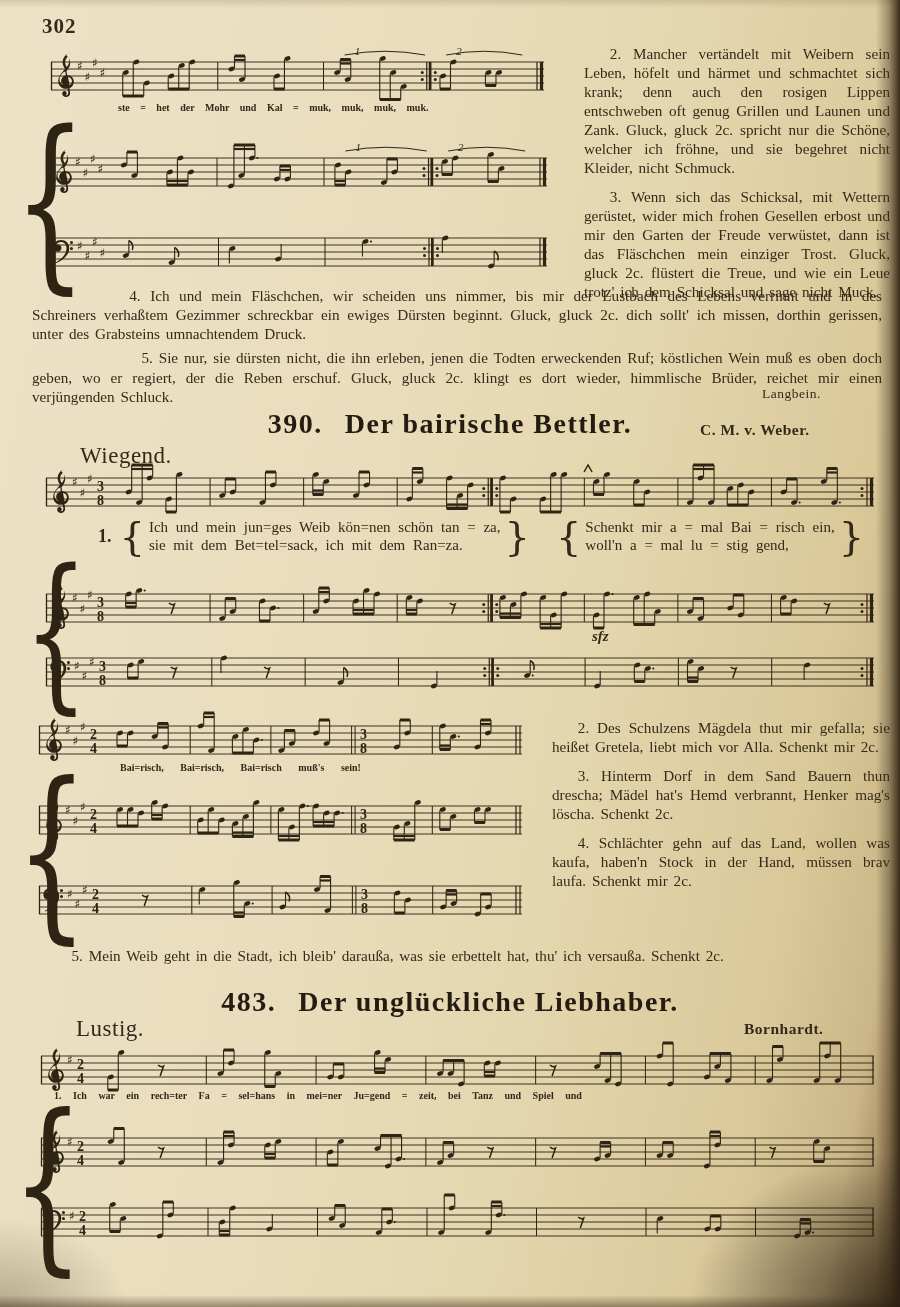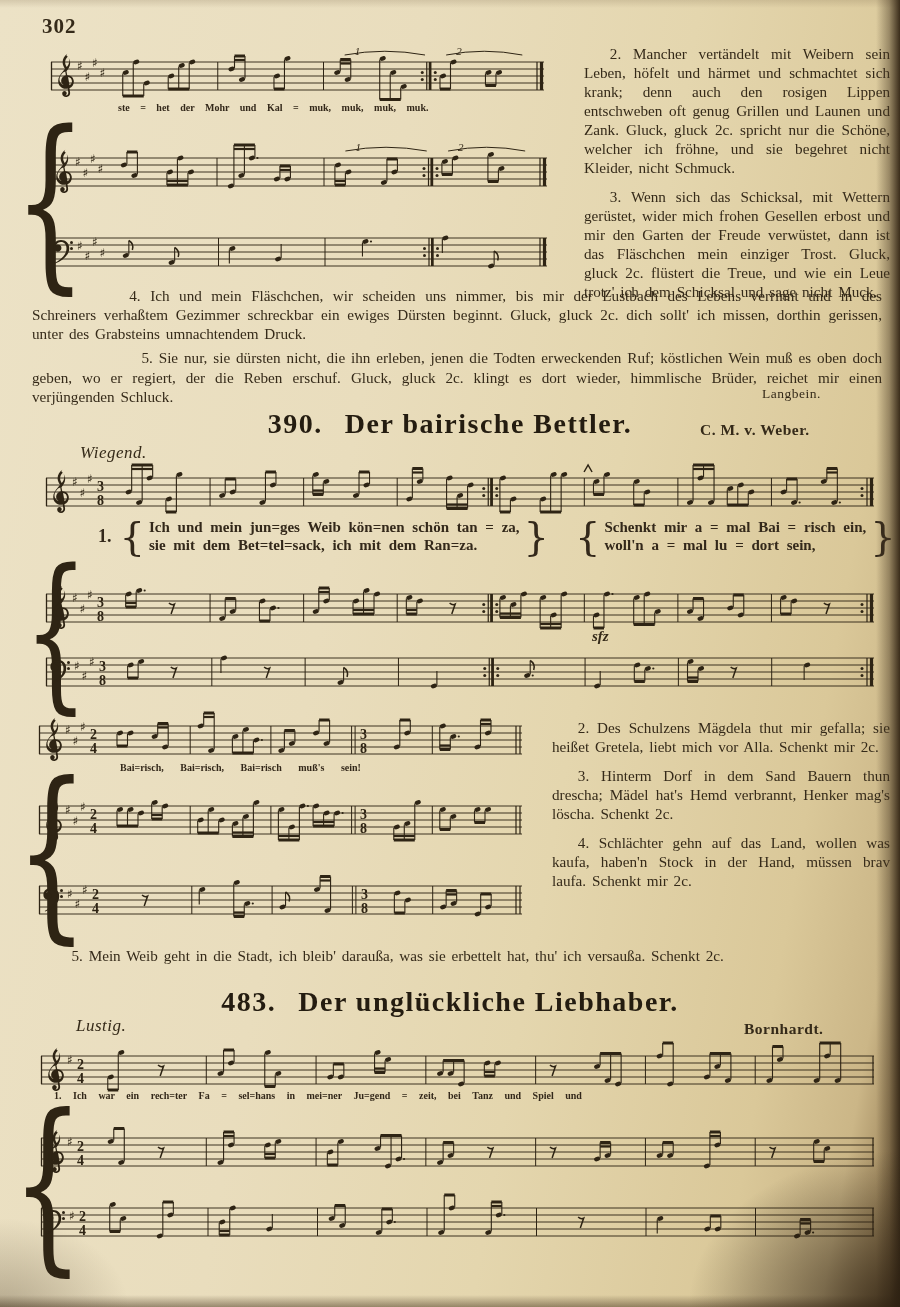--- a/index.html
+++ b/index.html
@@ -13,28 +13,28 @@
   .st{position:absolute;overflow:visible;}
   .lyr{position:absolute;font-weight:bold;font-size:10px;white-space:nowrap;word-spacing:6px;color:#33281a;}
   .col{position:absolute;}
   .col p{font-size:15.2px;line-height:1.25;text-align:justify;text-indent:1.7em;margin:0 0 10px;word-spacing:2px;}
   .full{position:absolute;}
   .full p{font-size:15.2px;line-height:1.26;text-align:justify;margin:0 0 5px;word-spacing:2px;}
   .ind4{text-indent:6.4em;} .ind5{text-indent:7.2em;}
   .attr{position:absolute;font-weight:normal;font-size:13.5px;letter-spacing:.5px;}
   .songtitle{position:absolute;left:0;width:100%;text-align:center;font-weight:bold;font-size:28px;letter-spacing:1.5px;color:#241c10;}
   .songtitle .no{margin-right:22px;}
-  .tempo{position:absolute;font-style:italic;font-size:17px;letter-spacing:.5px;}
+  .tempo{position:absolute;font-size:23px;letter-spacing:.5px;}
   .composer{position:absolute;font-weight:bold;font-size:15.5px;letter-spacing:.5px;}
   .brace{position:absolute;font-family:"DejaVu Serif",serif;line-height:.75;color:#2e2414;
          transform:scaleX(.6);transform-origin:left top;}
   .lyrblock{position:absolute;display:flex;align-items:center;color:#33281a;}
   .lyrblock .vnum{font-weight:bold;font-size:18px;margin-right:8px;}
   .lyrblock .cbr{font-size:40px;line-height:.9;font-family:"DejaVu Serif",serif;}
-  .pair{display:flex;flex-direction:column;font-weight:bold;font-size:15px;line-height:1.22;white-space:nowrap;word-spacing:4px;margin:0 4px;}
+  .pair{display:flex;flex-direction:column;font-weight:normal;font-size:15px;line-height:1.22;white-space:nowrap;word-spacing:4px;margin:0 4px;}
   .dyn{position:absolute;font-style:italic;font-weight:bold;font-size:15px;}
   .edge-right{position:absolute;right:0;top:0;bottom:0;width:24px;
     background:linear-gradient(to right,rgba(0,0,0,0),rgba(73,57,35,.45) 55%,#3a2c1a 100%);}
   .edge-bottom{position:absolute;left:0;right:0;bottom:0;height:12px;
     background:linear-gradient(to bottom,rgba(0,0,0,0),rgba(70,52,30,.5));}
   .corner-br{position:absolute;right:0;bottom:0;width:230px;height:170px;
     background:radial-gradient(ellipse at 100% 100%,rgba(42,30,16,.8),rgba(42,30,16,0) 65%);}
   .corner-bl{position:absolute;left:0;bottom:0;width:130px;height:90px;
     background:radial-gradient(ellipse at 0% 100%,rgba(60,45,25,.3),rgba(60,45,25,0) 70%);}
   .edge-top{position:absolute;left:0;right:0;top:0;height:8px;
@@ -401,21 +401,21 @@
     <span class="cbr">{</span>
     <span class="pair">
       <span>Ich und mein jun=ges Weib kön=nen schön tan = za,</span>
       <span>sie mit dem Bet=tel=sack, ich mit dem Ran=za.</span>
     </span>
     <span class="cbr">}</span>
     <span style="width:26px"></span>
     <span class="cbr">{</span>
     <span class="pair">
       <span>Schenkt mir a = mal Bai = risch ein,</span>
-      <span>woll'n  a  =  mal  lu = dort  sein,</span>
+      <span>woll'n  a  =  mal  lu = stig  gend,</span>
     </span>
     <span class="cbr">}</span>
   </div>
 
   <span class="brace" style="left:24px;top:568px;font-size:168px">{</span>
   <svg class="st" style="left:45px;top:578px" width="830" height="58">
       <line x1="1" y1="16" x2="829" y2="16" stroke="#2e2414" stroke-width="1" opacity="0.92"></line>
       <line x1="1" y1="23" x2="829" y2="23" stroke="#2e2414" stroke-width="1" opacity="0.92"></line>
       <line x1="1" y1="30" x2="829" y2="30" stroke="#2e2414" stroke-width="1" opacity="0.92"></line>
       <line x1="1" y1="37" x2="829" y2="37" stroke="#2e2414" stroke-width="1" opacity="0.92"></line>

